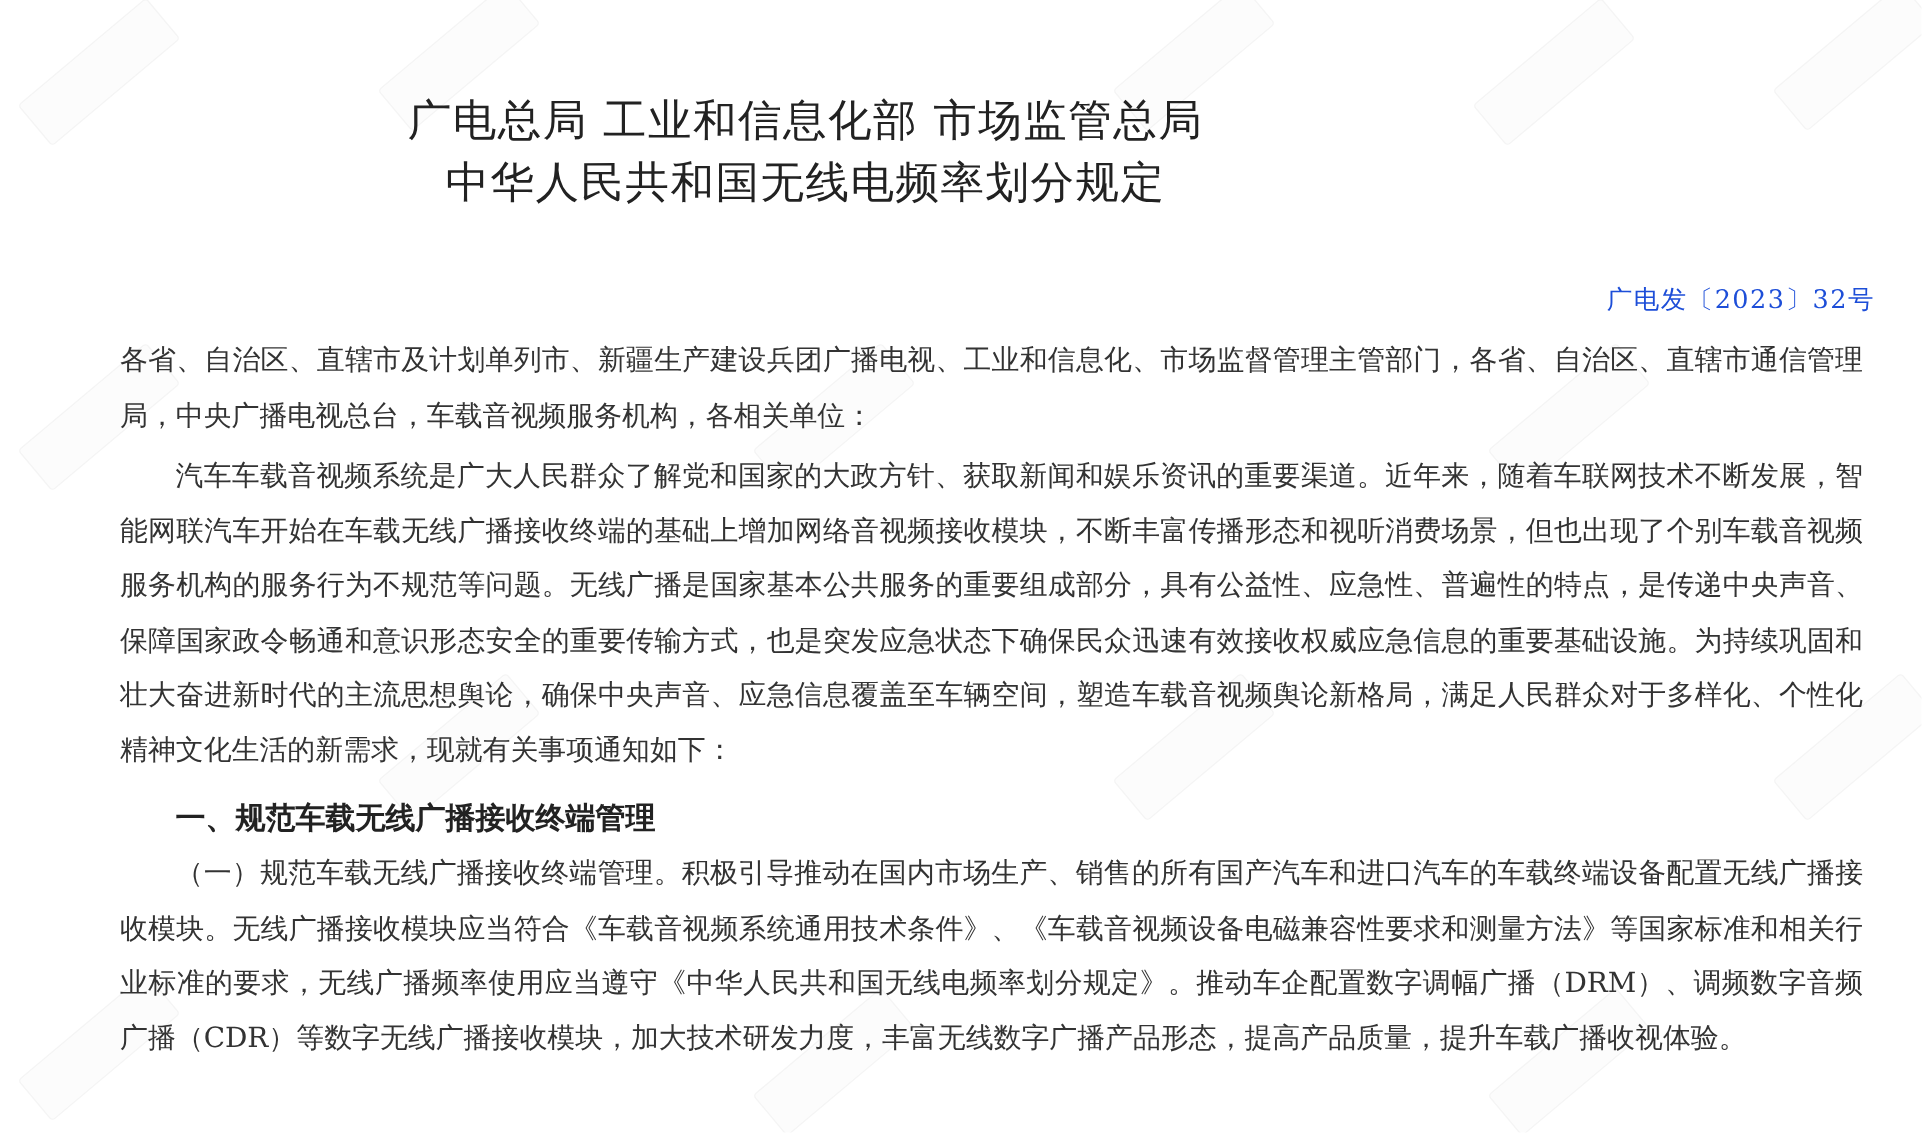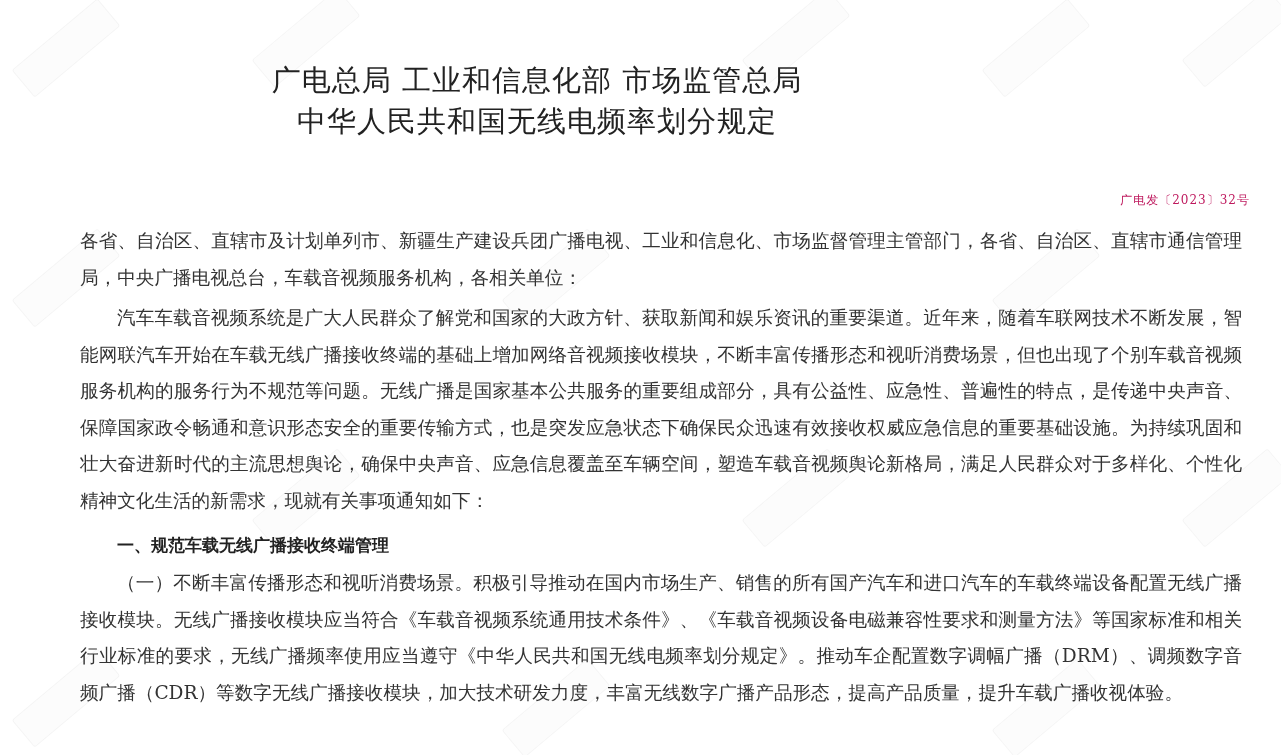--- a/index.html
+++ b/index.html
@@ -48,43 +48,43 @@
       letter-spacing: 1px;
       font-family: "DejaVu Sans", "Liberation Sans", sans-serif;
       font-weight: normal;
     }
     .title.l1 { top: 60px; }
     .title.l2 { top: 101px; }
     .doc-no {
       position: absolute;
       right: 31px;
       top: 186px;
-      font-size: 12px;
+      font-size: 17px;
       line-height: 28px;
-      color: #be185d;
+      color: #1d4ed8;
       letter-spacing: 1px;
     }
     .para {
       position: absolute;
       left: 80px;
       width: 1162px;
       font-size: 18.6px;
       line-height: 36.5px;
       text-align: justify;
       text-justify: inter-ideograph;
       color: #333;
     }
     .para.indent { text-indent: 37px; }
     .p-addressee { top: 223px; }
     .p-intro { top: 300px; }
     .heading {
       position: absolute;
       left: 117px;
       top: 527px;
-      font-size: 17px;
+      font-size: 20px;
       line-height: 36px;
       font-weight: bold;
       color: #222;
     }
     .p-item1 { top: 565px; }
     .item-lead {
       font-family: "DejaVu Sans", "Liberation Sans", sans-serif;
       color: #333;
     }
   </style>
@@ -114,15 +114,15 @@
 
   <div class="doc-no">广电发〔2023〕32号</div>
 
   <div class="para p-addressee">各省、自治区、直辖市及计划单列市、新疆生产建设兵团广播电视、工业和信息化、市场监督管理主管部门，各省、自治区、直辖市通信管理局，中央广播电视总台，车载音视频服务机构，各相关单位：</div>
 
   <div class="para indent p-intro">汽车车载音视频系统是广大人民群众了解党和国家的大政方针、获取新闻和娱乐资讯的重要渠道。近年来，随着车联网技术不断发展，智能网联汽车开始在车载无线广播接收终端的基础上增加网络音视频接收模块，不断丰富传播形态和视听消费场景，但也出现了个别车载音视频服务机构的服务行为不规范等问题。无线广播是国家基本公共服务的重要组成部分，具有公益性、应急性、普遍性的特点，是传递中央声音、保障国家政令畅通和意识形态安全的重要传输方式，也是突发应急状态下确保民众迅速有效接收权威应急信息的重要基础设施。为持续巩固和壮大奋进新时代的主流思想舆论，确保中央声音、应急信息覆盖至车辆空间，塑造车载音视频舆论新格局，满足人民群众对于多样化、个性化精神文化生活的新需求，现就有关事项通知如下：</div>
 
   <div class="heading">一、规范车载无线广播接收终端管理</div>
 
   <div class="para indent p-item1">
-    <span class="item-lead">（一）不断丰富传播形态和视听消费场景。</span><span>积极引导推动在国内市场生产、销售的所有国产汽车和进口汽车的车载终端设备配置无线广播接收模块。无线广播接收模块应当符合《车载音视频系统通用技术条件》、《车载音视频设备电磁兼容性要求和测量方法》等国家标准和相关行业标准的要求，无线广播频率使用应当遵守《中华人民共和国无线电频率划分规定》。推动车企配置数字调幅广播（DRM）、调频数字音频广播（CDR）等数字无线广播接收模块，加大技术研发力度，丰富无线数字广播产品形态，提高产品质量，提升车载广播收视体验。</span>
+    <span class="item-lead">（一）规范车载无线广播接收终端管理。</span><span>积极引导推动在国内市场生产、销售的所有国产汽车和进口汽车的车载终端设备配置无线广播接收模块。无线广播接收模块应当符合《车载音视频系统通用技术条件》、《车载音视频设备电磁兼容性要求和测量方法》等国家标准和相关行业标准的要求，无线广播频率使用应当遵守《中华人民共和国无线电频率划分规定》。推动车企配置数字调幅广播（DRM）、调频数字音频广播（CDR）等数字无线广播接收模块，加大技术研发力度，丰富无线数字广播产品形态，提高产品质量，提升车载广播收视体验。</span>
   </div>
 </div>
 
 </body></html>

